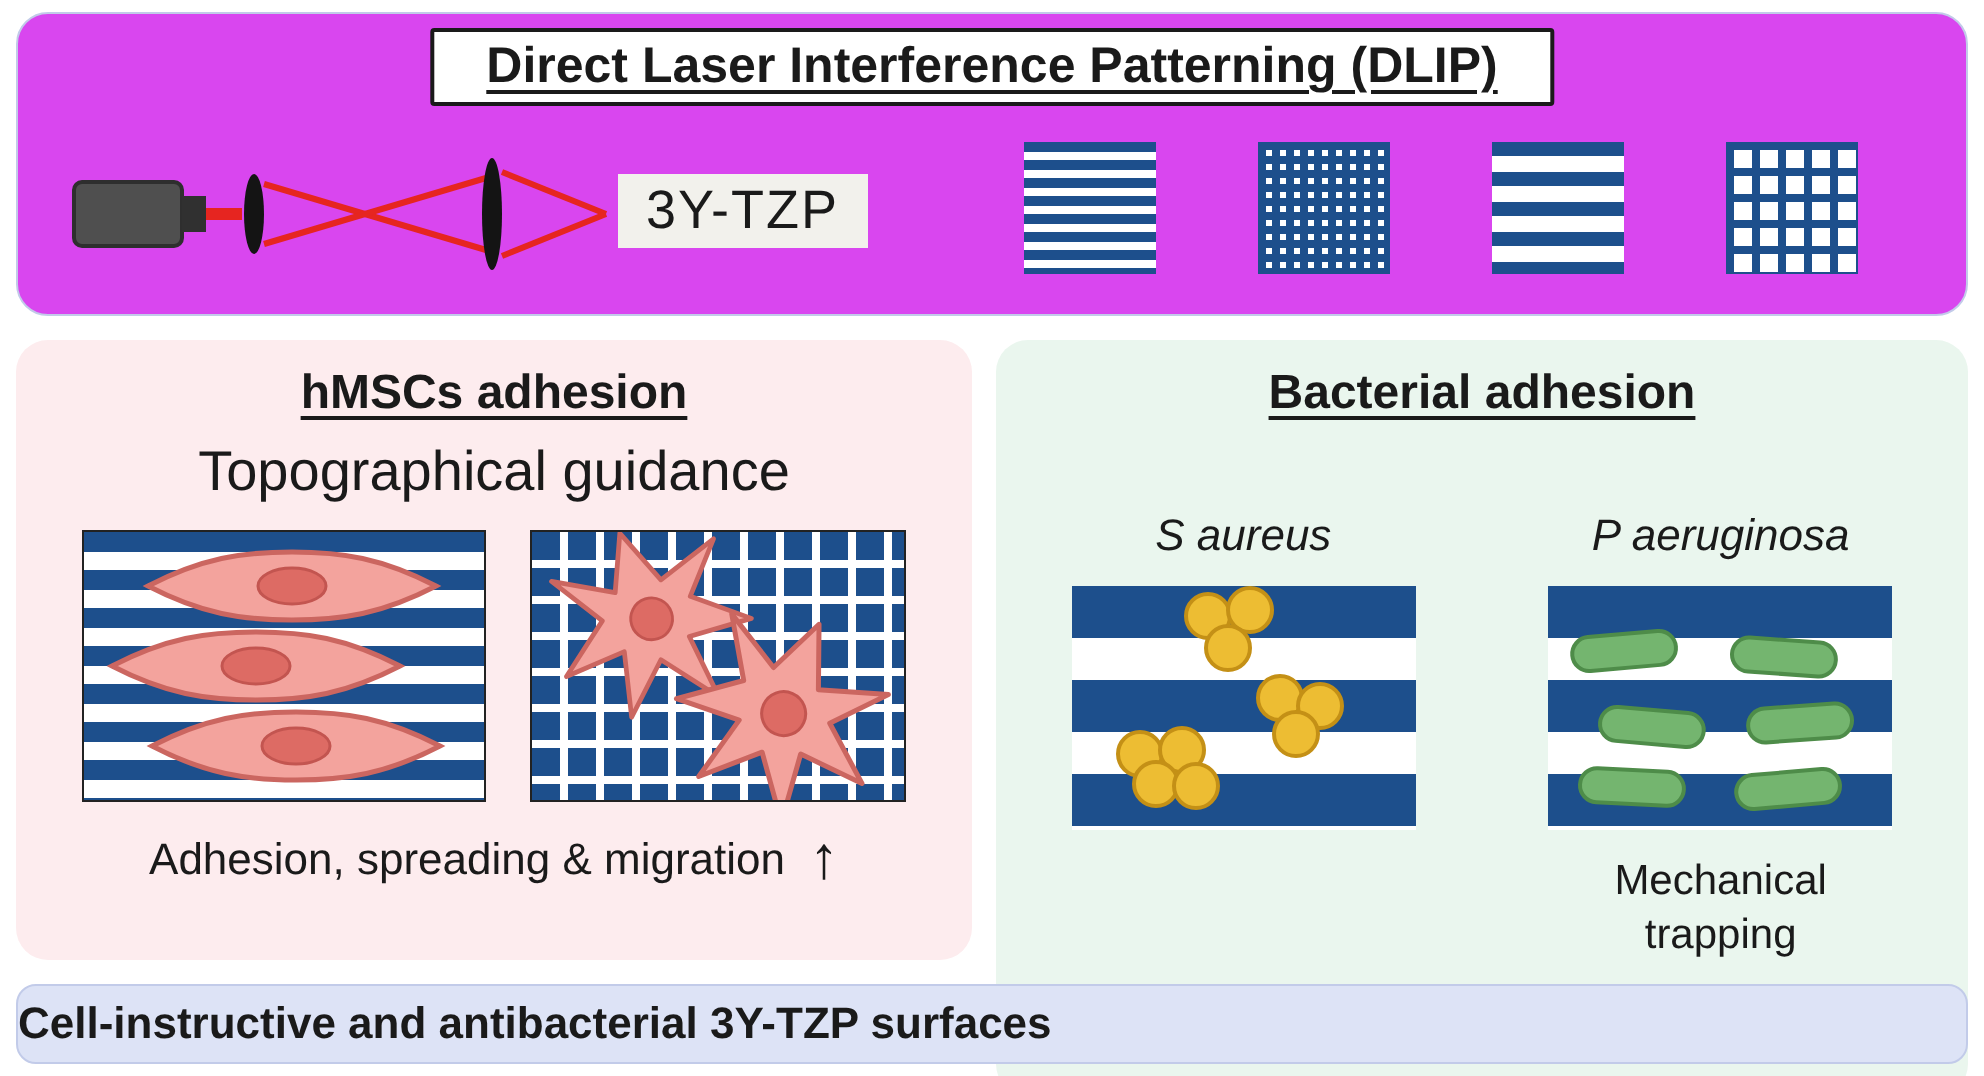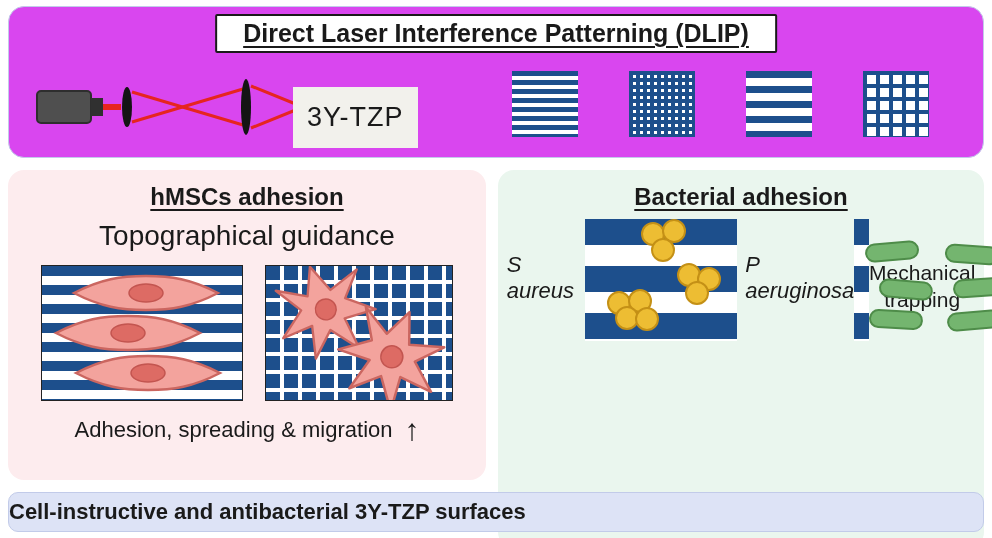--- a/index.html
+++ b/index.html
@@ -19,22 +19,22 @@
 
   .title-box {
     position:absolute; left:50%; transform:translateX(-50%); top:7px;
     background:#ffffff; border:2px solid #1a1a1a; border-radius:2px;
     padding:3px 26px; font-size:25px; font-weight:bold; white-space:nowrap;
     text-decoration:underline; text-underline-offset:4px; text-decoration-thickness:2px;
   }
 
   .laser-svg { position:absolute; left:26px; top:58px; width:440px; height:84px; }
   .sample-label {
-    position:absolute; left:284px; top:80px;
-    background:#f2f1ec; padding:15px 14px; font-size:27px; letter-spacing:1px;
+    position:absolute; left:300px; top:80px;
+    background:#f2f1ec; padding:3px 14px; font-size:27px; letter-spacing:1px;
   }
 
   .patterns { position:absolute; right:54px; top:64px; display:flex; gap:51px; }
   .swatch { width:66px; height:66px; background:#ffffff; }
   .sw-lines-fine  { background:repeating-linear-gradient(to bottom,#1d4f8c 0 5px,#ffffff 5px 9px); }
   .sw-grid-fine   { background-color:#ffffff;
                     background-image:repeating-linear-gradient(to bottom,#1d4f8c 0 4px,transparent 4px 7px),
                                      repeating-linear-gradient(to right,#1d4f8c 0 4px,transparent 4px 7px); }
   .sw-lines-coarse{ background:repeating-linear-gradient(to bottom,#1d4f8c 0 7px,#ffffff 7px 15px); }
   .sw-grid-coarse { background-color:#ffffff;
@@ -52,21 +52,21 @@
   .hmsc-right { width:186px; height:134px; background-color:#1d4f8c;
                 background-image:repeating-linear-gradient(to right,transparent 0 14px,#ffffff 14px 18px),
                                  repeating-linear-gradient(to bottom,transparent 0 14px,#ffffff 14px 18px); }
   .overlay { position:absolute; left:0; top:0; }
 
   .hmsc-caption { display:flex; justify-content:center; align-items:center; gap:12px; margin-top:14px;
                   font-size:22px; }
   .up-arrow { font-size:30px; font-weight:bold; line-height:1; }
 
   .bact-cols { display:flex; justify-content:space-evenly; margin-top:8px; }
-  .bact-col { display:flex; flex-direction:row; align-items:center; width:230px; }
+  .bact-col { display:flex; flex-direction:column; align-items:center; width:230px;margin-top:28px; }
   .species { font-style:italic; font-size:22px; margin:8px 0 12px 0; }
   .bact-box { width:172px; height:122px; position:relative;
               background:repeating-linear-gradient(to bottom,#1d4f8c 0 26px,#ffffff 26px 47px); }
   .bact-caption { font-size:21px; text-align:center; line-height:1.3; margin-top:12px; max-width:170px; }
 
   .bottom-title { font-size:22px; font-weight:bold; }
 </style>
 </head>
 <body>
 

